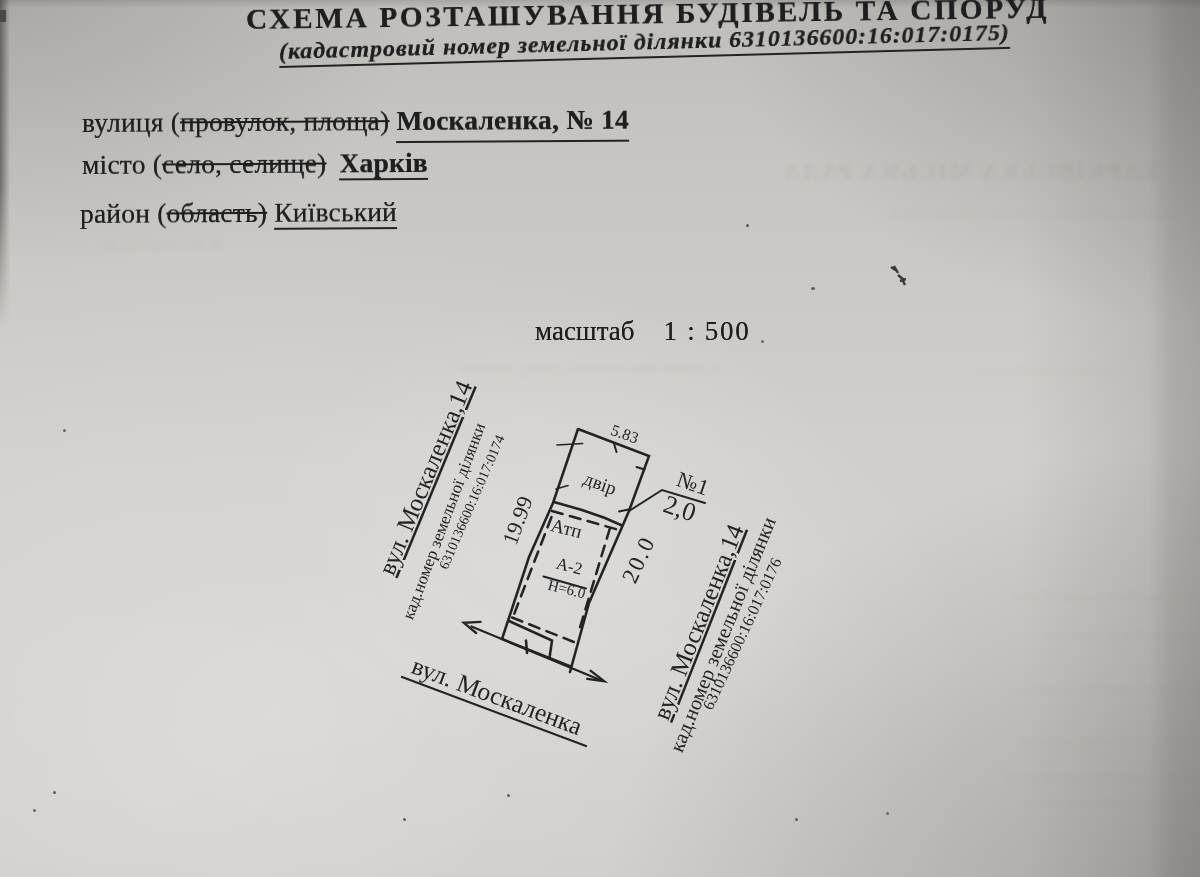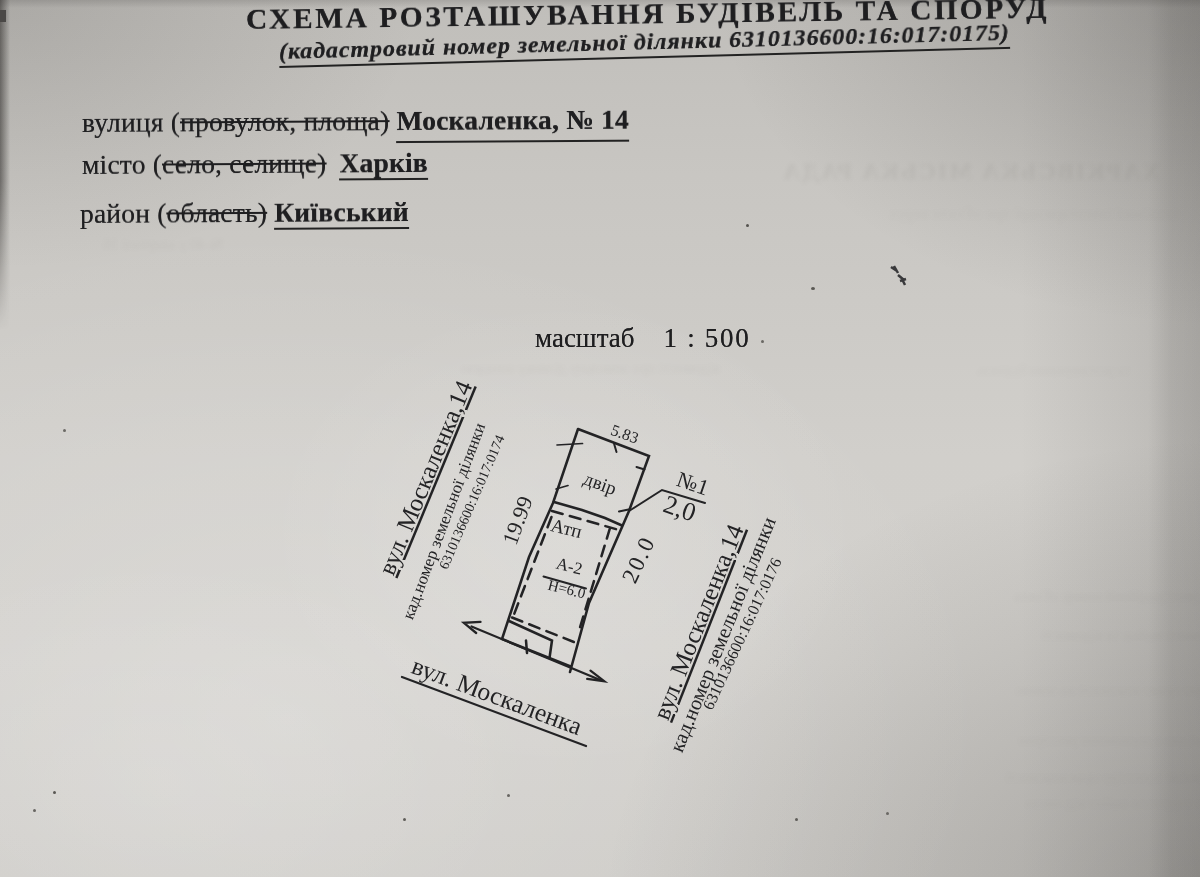--- a/index.html
+++ b/index.html
@@ -28,23 +28,23 @@
   <div class="abs" style="left:0;top:0;width:10px;height:330px;background:linear-gradient(to right, rgba(40,38,36,.55), rgba(40,38,36,0));opacity:1;-webkit-mask-image:linear-gradient(to bottom, #000 55%, transparent);mask-image:linear-gradient(to bottom, #000 55%, transparent);"></div>
 
   <div class="abs soft" style="left:246px;top:3px;font-size:29.5px;font-weight:bold;letter-spacing:2.55px;transform:rotate(-0.8deg);transform-origin:left center;white-space:nowrap;">СХЕМА РОЗТАШУВАННЯ БУДІВЕЛЬ ТА СПОРУД</div>
 
   <div class="abs soft" style="left:279px;top:37.5px;font-size:24px;font-weight:bold;font-style:italic;letter-spacing:0.9px;transform:rotate(-1.5deg);transform-origin:left center;white-space:nowrap;border-bottom:2px solid #222;padding-bottom:1px;">(кадастровий номер земельної ділянки 6310136600:16:017:0175)</div>
 
   <div class="abs soft" style="left:82px;top:107px;font-size:27.5px;letter-spacing:0.2px;transform:rotate(-0.35deg);transform-origin:left center;white-space:nowrap;">вулиця (<span style="text-decoration:line-through;">провулок, площа)</span>&nbsp;<span style="font-weight:bold;border-bottom:2px solid #222;padding-bottom:5px;">Москаленка, № 14</span></div>
 
   <div class="abs soft" style="left:82px;top:149px;font-size:27.5px;letter-spacing:0.2px;transform:rotate(-0.35deg);transform-origin:left center;white-space:nowrap;">місто (<span style="text-decoration:line-through;">село, селище)</span> <span style="font-weight:bold;border-bottom:2px solid #222;margin-left:6px;">Харків</span></div>
 
-  <div class="abs soft" style="left:80px;top:198px;font-size:27.5px;letter-spacing:0.2px;transform:rotate(-0.35deg);transform-origin:left center;white-space:nowrap;">район (<span style="text-decoration:line-through;margin-top:12px;">область)</span> <span style="font-weight:bold;border-bottom:2px solid #222;">Київський</span></div>
+  <div class="abs soft" style="left:80px;top:198px;font-size:27.5px;letter-spacing:0.2px;transform:rotate(-0.35deg);transform-origin:left center;white-space:nowrap;">район (<span style="text-decoration:line-through;margin-top:12px;">область)</span> <span style="font-weight:normal;border-bottom:2px solid #222;">Київський</span></div>
 
-  <div class="abs soft" style="left:535px;top:323px;font-size:27px;white-space:nowrap;">масштаб<span style="display:inline-block;width:29px;"></span><span style="letter-spacing:1.7px;">1 : 500</span></div>
+  <div class="abs soft" style="left:535px;top:316px;font-size:27px;white-space:nowrap;">масштаб<span style="display:inline-block;width:29px;"></span><span style="letter-spacing:1.7px;">1 : 500</span></div>
 
   <svg id="plan" class="abs" style="left:0;top:0;" width="1200" height="877" viewBox="0 0 1200 877" fill="none" stroke-linecap="round">
     <g stroke="#232325" stroke-width="2.55" fill="none">
 
       <path d="M578,429 L649,456 L629,511 L589,603 L570,672 M571.3,666.8 L502,639 L529,557 L553,503 L578,429"></path>
 
       <path d="M554,502 L582,510 L605,518 L622,525.5"></path>
 
       <path stroke-dasharray="11 7.5" d="M552,511 L619,530 M551.5,517 L513,617 M610,528 L578,634 M512,617.5 L574,642"></path>
 

